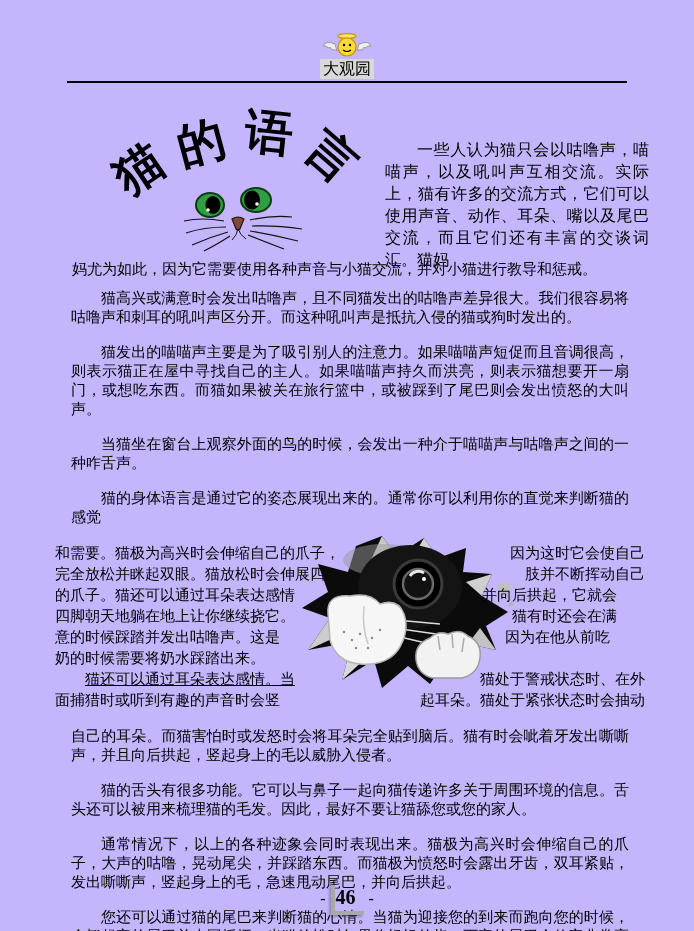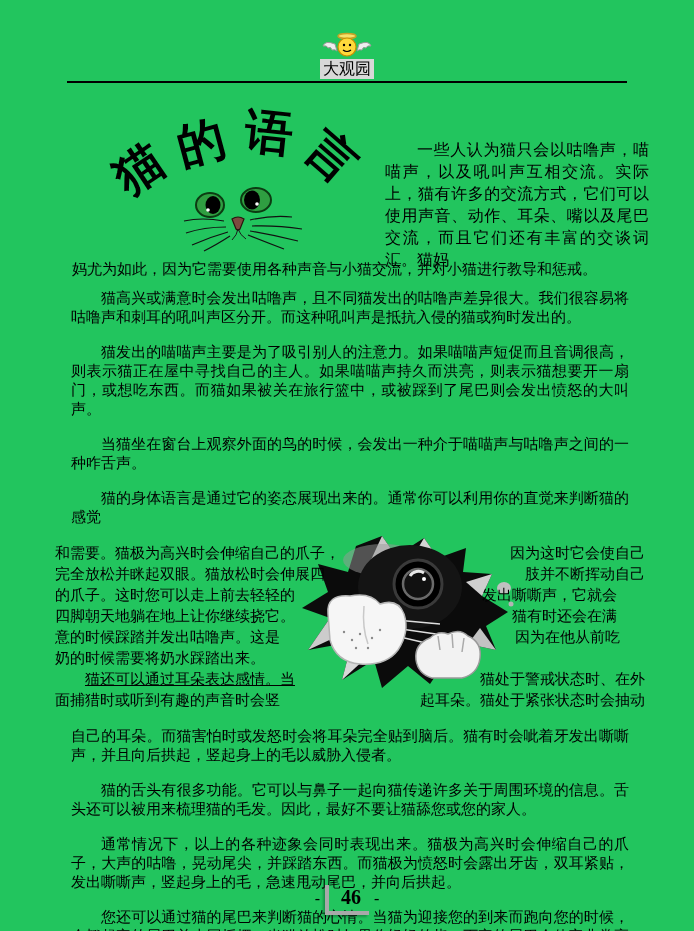--- a/index.html
+++ b/index.html
@@ -1,18 +1,18 @@
 <!DOCTYPE html>
 <html><head>
 <meta charset="utf-8">
 <style>
   html,body{margin:0;padding:0;background:#ffffff;}
   body{width:694px;height:931px;overflow:hidden;
        font-family:"Liberation Serif","DejaVu Serif",serif;color:#000;}
-  .page{position:relative;width:694px;height:931px;background:#22c55e;}
+  .page{position:relative;width:694px;height:931px;background:#c4b5fd;}
 
   
   .header{text-align:center;padding-top:32px;}
   .angel{display:block;margin:0 auto;}
   .site-label{display:inline-block;background:#d8d8d8;font-size:16px;
               line-height:20px;padding:0 3px;margin-top:1px;
               font-family:"Liberation Sans","DejaVu Sans",sans-serif;}
   .header-rule{width:560px;margin:2px auto 0;border:0;border-top:2px solid #000;height:0;}
 
   .content{padding:0 49px 0 55px;}
@@ -36,26 +36,26 @@
   .para.noindent{text-indent:0;}
 
   
   .wrapzone{position:relative;height:168px;font-size:15px;line-height:21px;}
   .tear{position:absolute;left:243px;top:-11px;}
   .wrow{position:relative;height:21px;}
   .wl{position:absolute;left:0;white-space:nowrap;}
   .wl.ind{left:30px;text-decoration:underline;}
   .wr{position:absolute;right:0;white-space:nowrap;}
   .wr.off28{right:28px;}
-  .wr.off35{right:25px;}
+  .wr.off35{right:35px;}
 
   
   .footer{position:absolute;bottom:16px;left:0;width:100%;text-align:center;font-size:16px;}
   .pagebox{display:inline-block;border-left:4px solid #a9a9a9;border-bottom:4px solid #a9a9a9;
-           box-shadow:-2px 2px 2px rgba(0,0,0,.25);padding:1px 8px 2px 12px;margin:0 5px;
+           box-shadow:-2px 2px 2px rgba(0,0,0,.25);padding:1px 8px 2px 1px;margin:0 5px;
            font-weight:bold;font-size:20px;}
 </style>
 </head>
 <body>
 
 <div class="page">
 
   <div class="header">
     <svg class="angel" width="64" height="26" viewBox="0 0 64 26">
       <ellipse cx="32" cy="4" rx="9" ry="2.6" fill="#f7e26b" stroke="#c9a227" stroke-width="1.5"></ellipse>
@@ -145,22 +145,22 @@
 
       <div class="wrow">
         <span class="wl">和需要。猫极为高兴时会伸缩自己的爪子，</span>
         <span class="wr">因为这时它会使自己</span>
       </div>
       <div class="wrow">
         <span class="wl">完全放松并眯起双眼。猫放松时会伸展四</span>
         <span class="wr">肢并不断挥动自己</span>
       </div>
       <div class="wrow">
-        <span class="wl">的爪子。这时您可以走上前去轻轻的</span>
-        <span class="wr off28">发出嘶嘶声，它就会</span>
+        <span class="wl">的爪子。猫还可以通过耳朵表达感情</span>
+        <span class="wr off28">并向后拱起，它就会</span>
       </div>
       <div class="wrow">
         <span class="wl">四脚朝天地躺在地上让你继续挠它。</span>
         <span class="wr off28">猫有时还会在满</span>
       </div>
       <div class="wrow">
         <span class="wl">意的时候踩踏并发出咕噜声。这是</span>
         <span class="wr off35">因为在他从前吃</span>
       </div>
       <div class="wrow">

